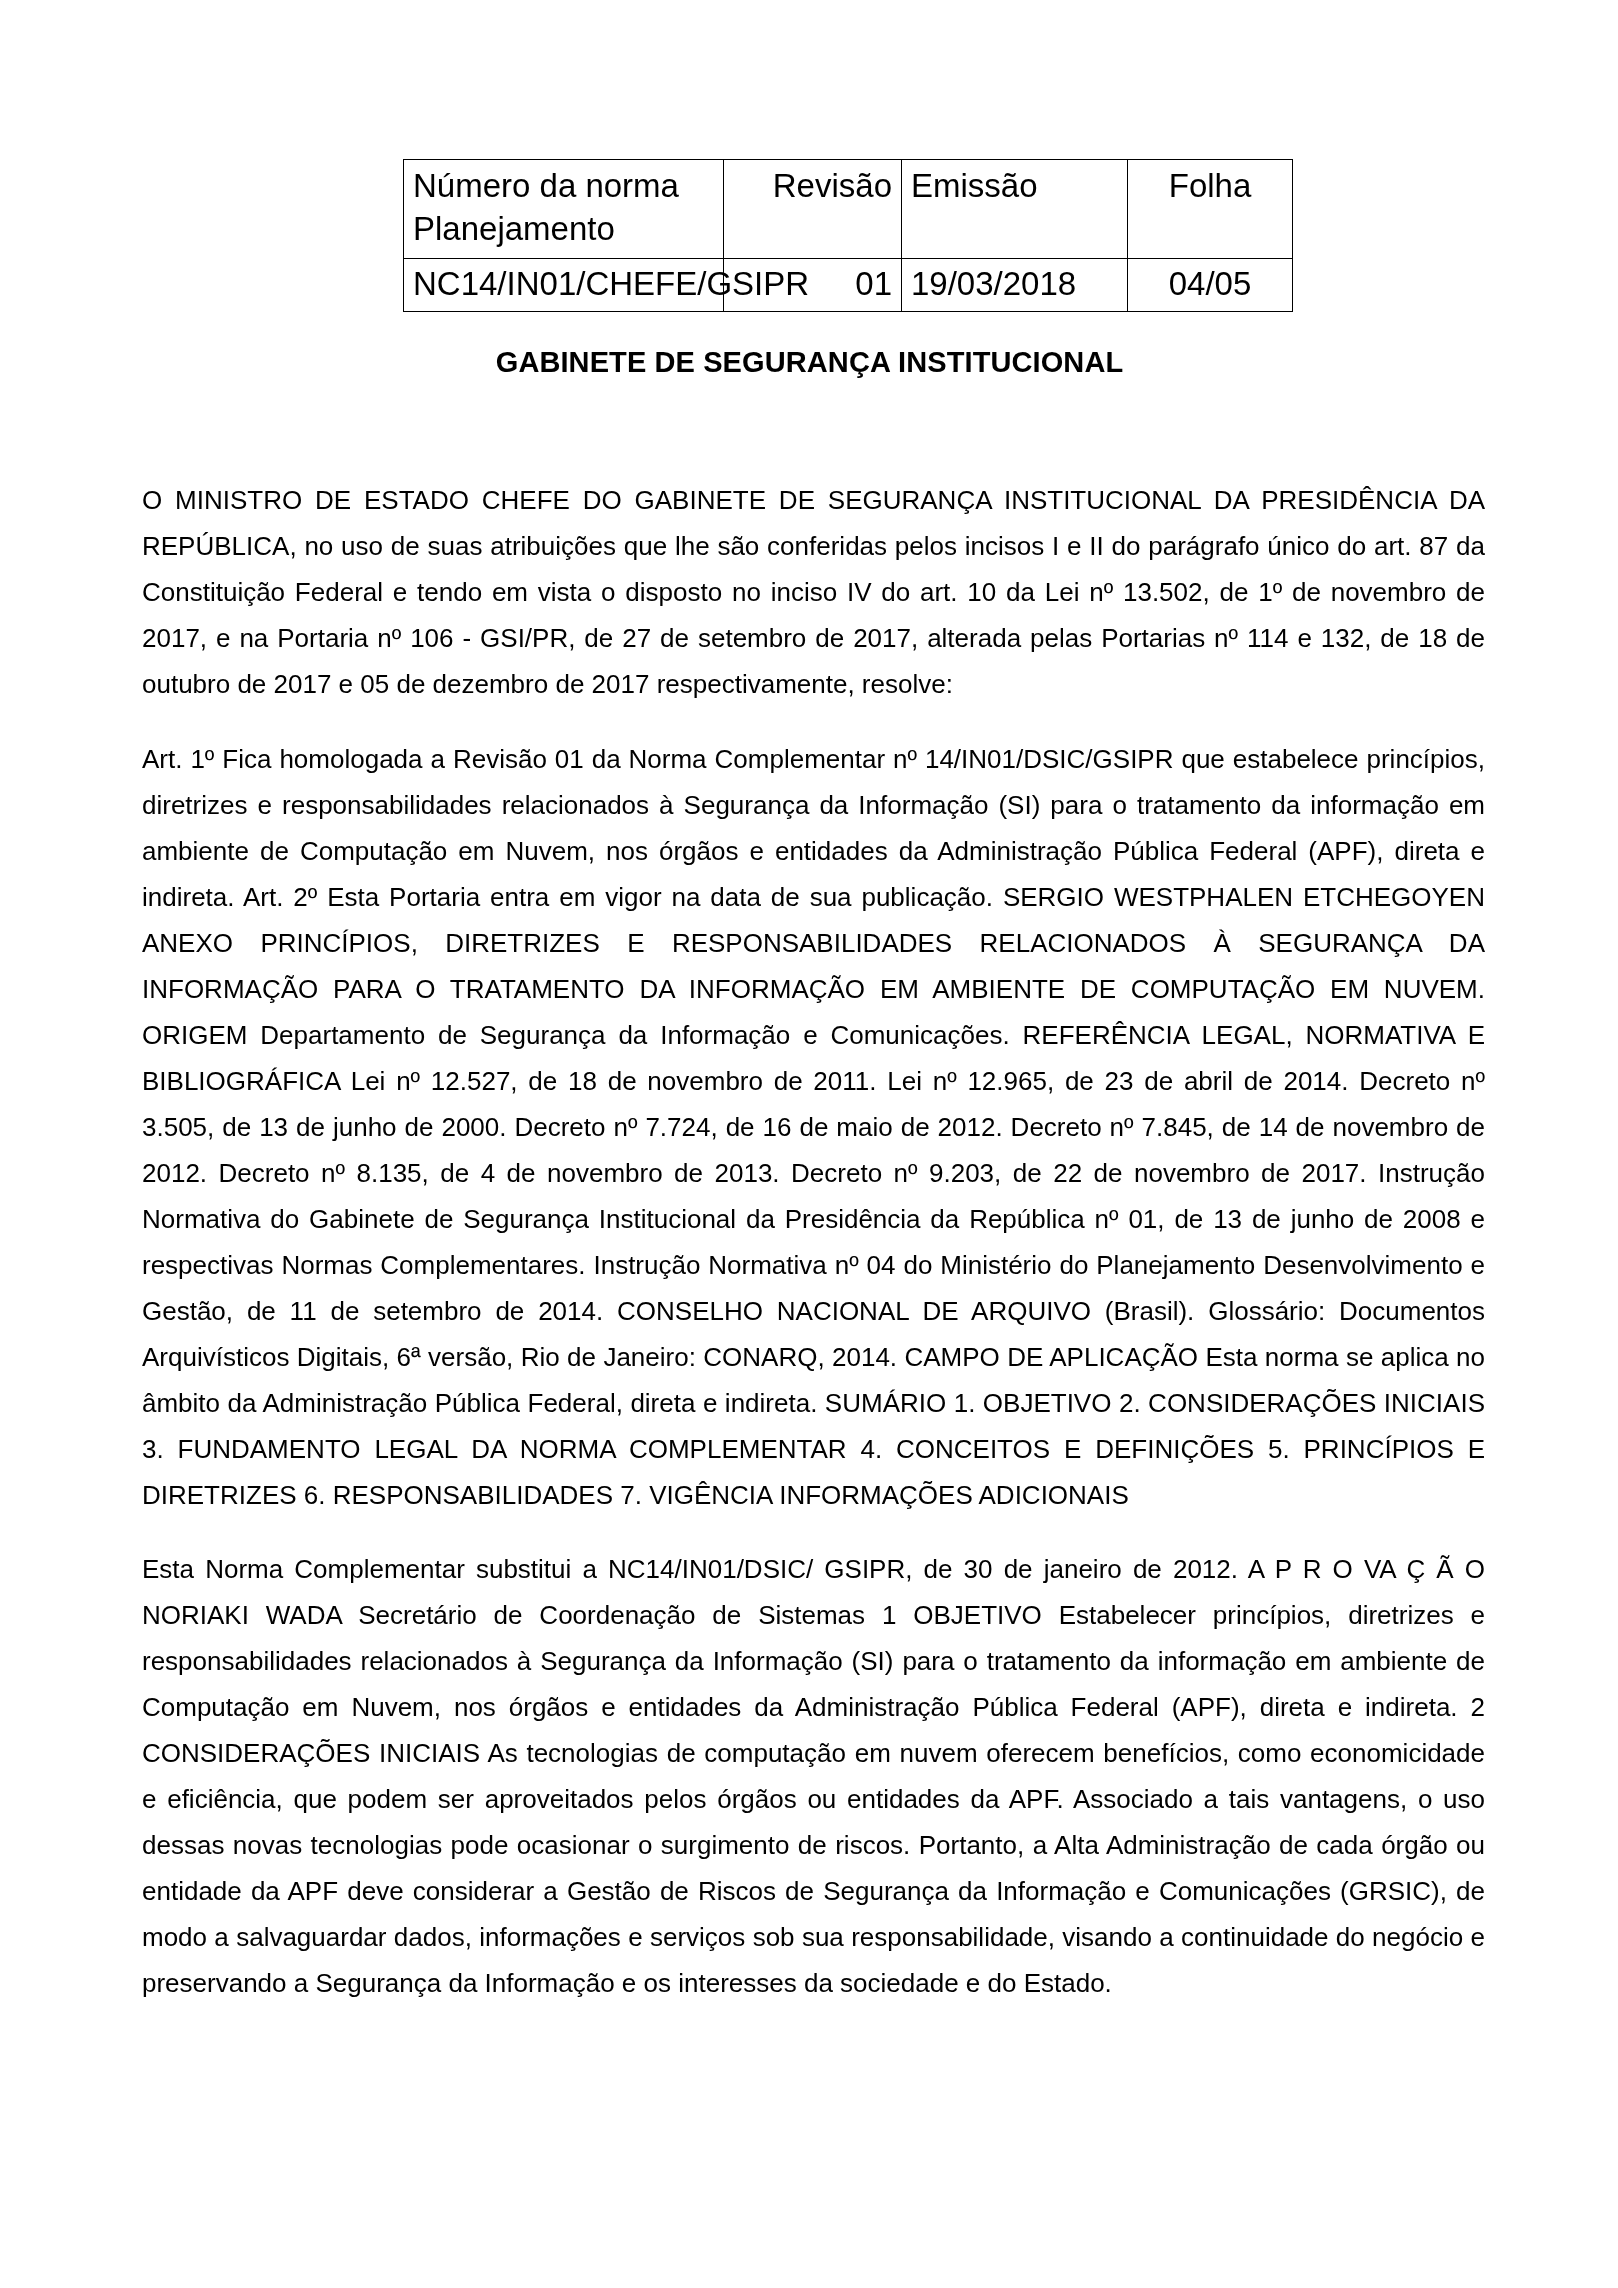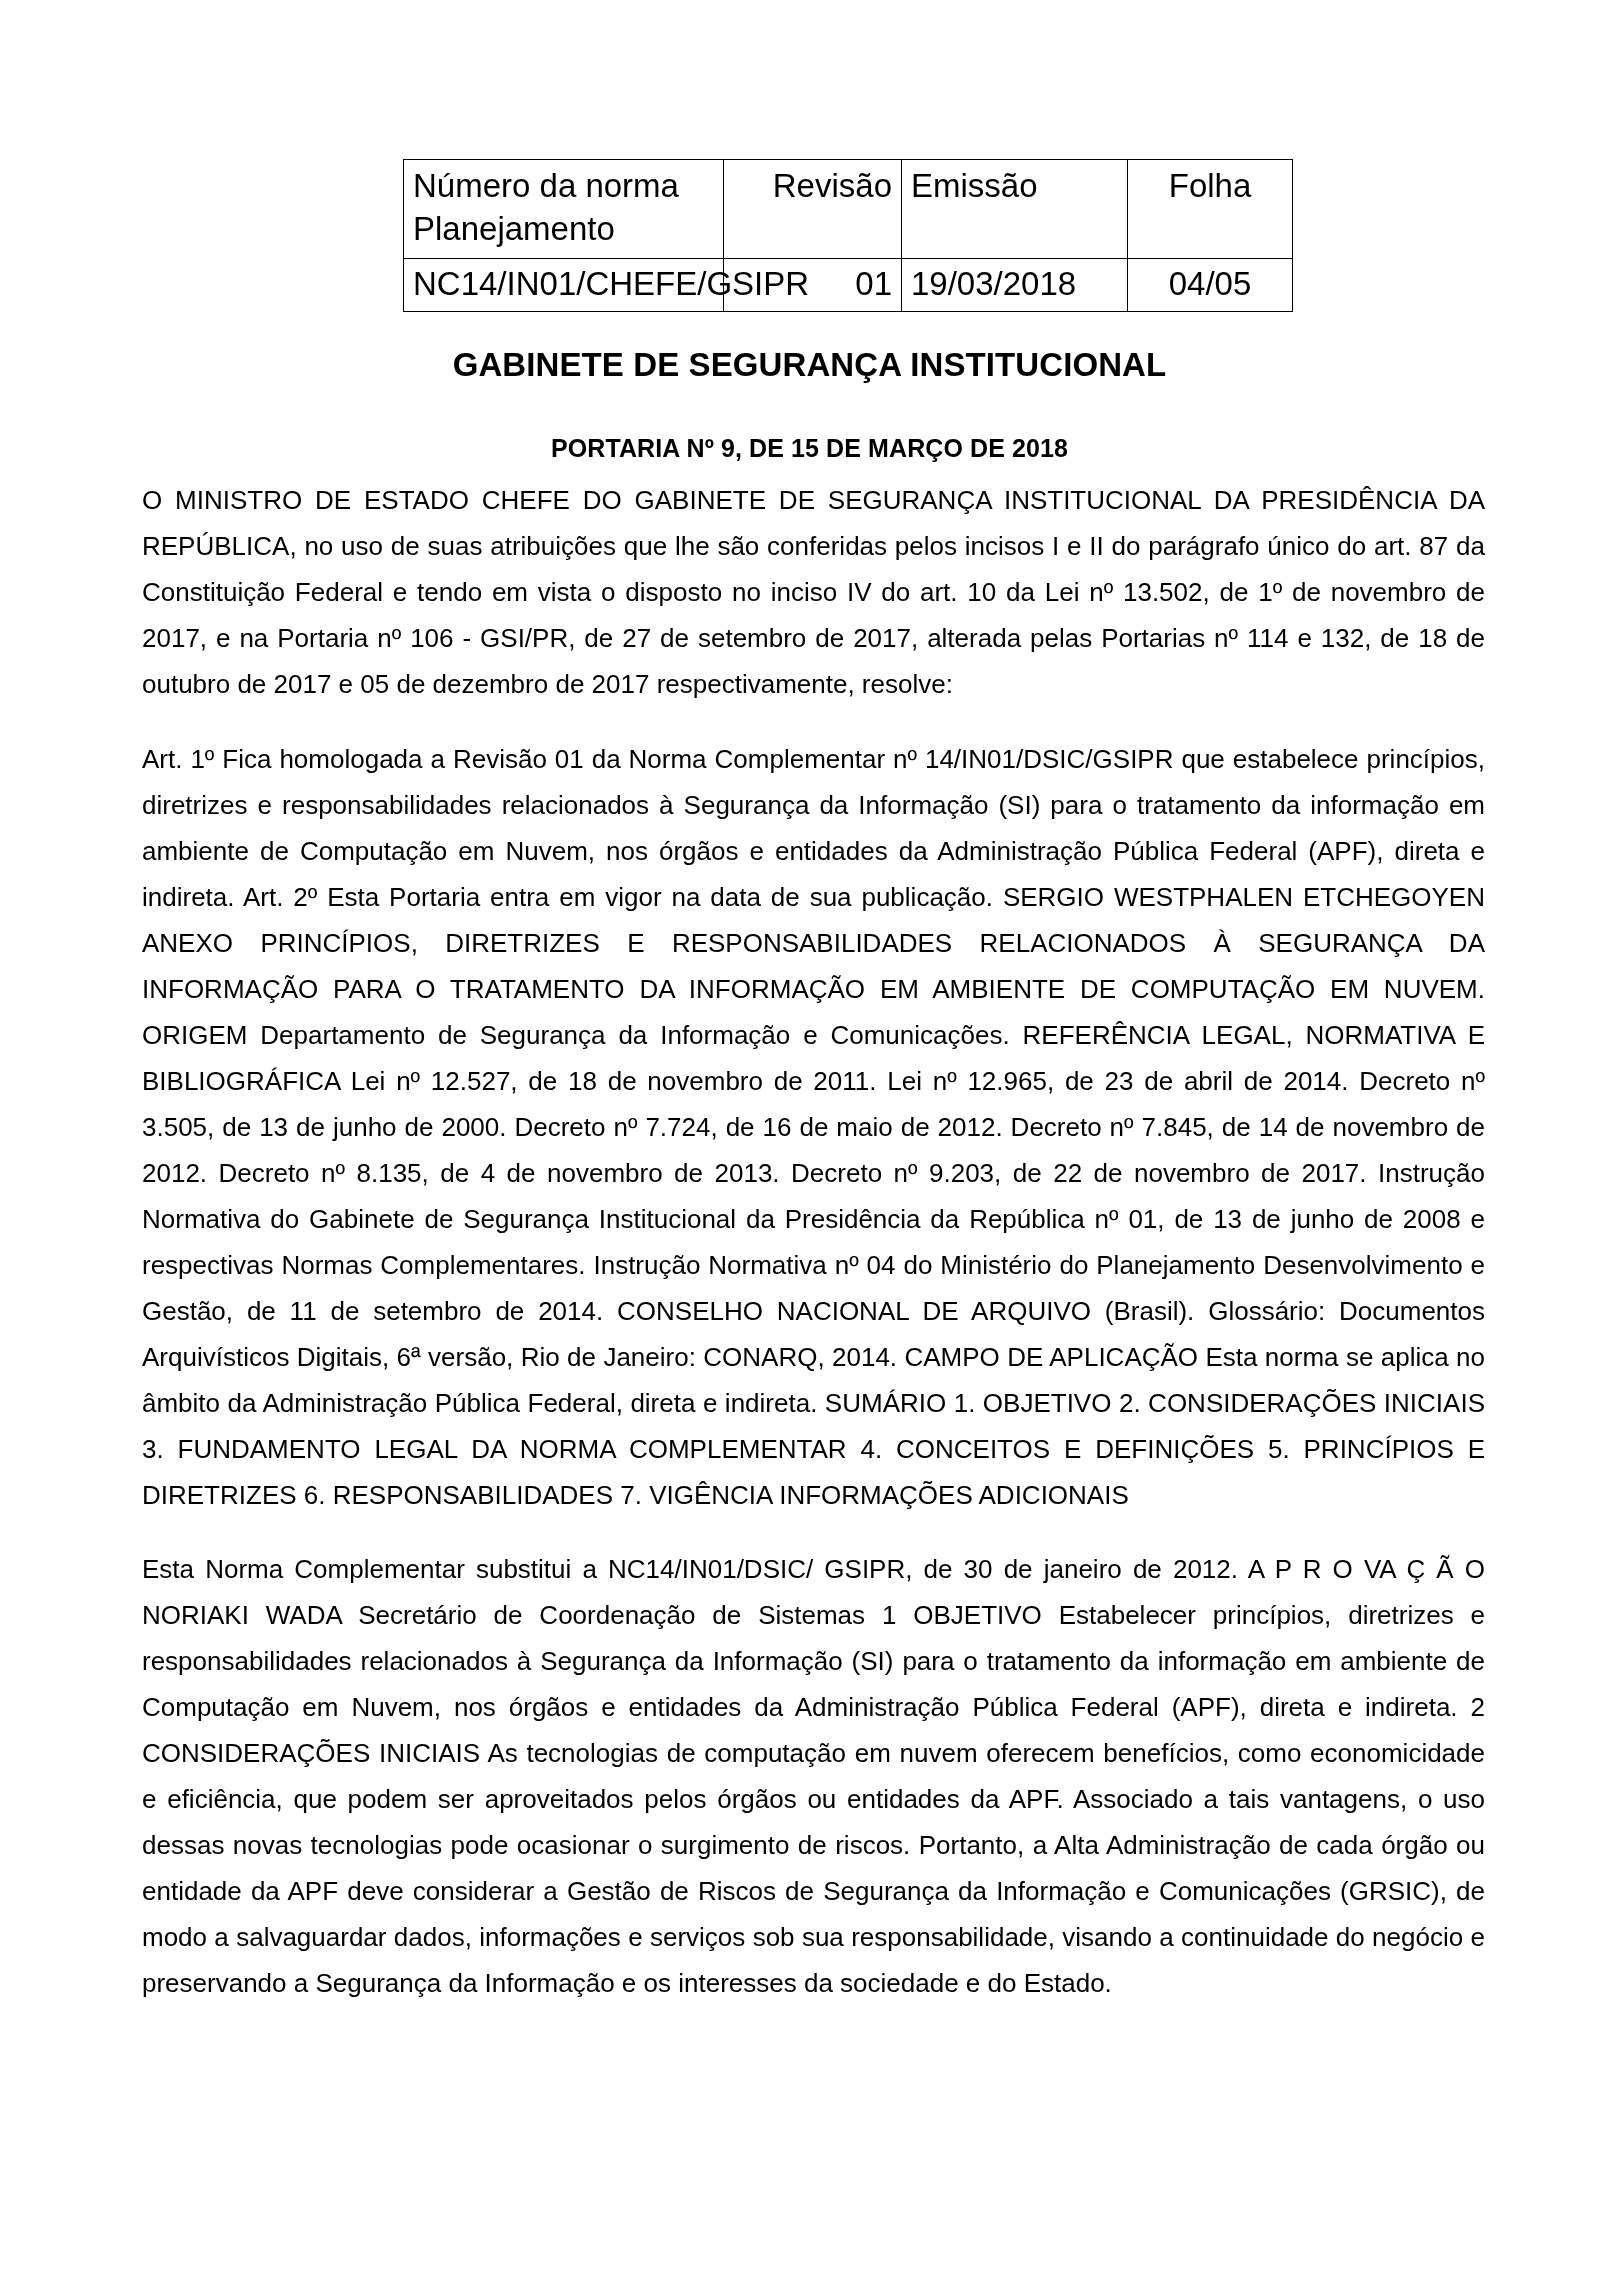--- a/index.html
+++ b/index.html
@@ -58,21 +58,21 @@
 
   
   .title-block {
     position: absolute;
     left: 134px;
     top: 346px;
     width: 1351px;
     text-align: center;
   }
   .doc-title {
-    font-size: 33px;
+    font-size: 29px;
     font-weight: bold;
     letter-spacing: 0.1px;
     margin: 0;
   }
   .doc-subtitle {
     font-size: 25px;
     font-weight: bold;
     letter-spacing: 0.1px;
     margin: 50px 0 0 0;
   }
@@ -123,21 +123,20 @@
           <td class="col-revisao">01</td>
           <td class="col-emissao">19/03/2018</td>
           <td class="col-folha">04/05</td>
         </tr>
       </tbody>
     </table>
   </div>
 
   <div class="title-block">
     <div class="doc-title">GABINETE DE SEGURANÇA INSTITUCIONAL</div>
-    <div class="doc-subtitle">PORTARIA Nº 9, DE 15 DE MARÇO DE 2018</div>
   </div>
 
   <div class="body-block">
     <p class="para">O MINISTRO DE ESTADO CHEFE DO GABINETE DE SEGURANÇA INSTITUCIONAL DA PRESIDÊNCIA DA REPÚBLICA, no uso de suas atribuições que lhe são conferidas pelos incisos I e II do parágrafo único do art. 87 da Constituição Federal e tendo em vista o disposto no inciso IV do art. 10 da Lei nº 13.502, de 1º de novembro de 2017, e na Portaria nº 106 - GSI/PR, de 27 de setembro de 2017, alterada pelas Portarias nº 114 e 132, de 18 de outubro de 2017 e 05 de dezembro de 2017 respectivamente, resolve:</p>
     <p class="para">Art. 1º Fica homologada a Revisão 01 da Norma Complementar nº 14/IN01/DSIC/GSIPR que estabelece princípios, diretrizes e responsabilidades relacionados à Segurança da Informação (SI) para o tratamento da informação em ambiente de Computação em Nuvem, nos órgãos e entidades da Administração Pública Federal (APF), direta e indireta. Art. 2º Esta Portaria entra em vigor na data de sua publicação. SERGIO WESTPHALEN ETCHEGOYEN ANEXO PRINCÍPIOS, DIRETRIZES E RESPONSABILIDADES RELACIONADOS À SEGURANÇA DA INFORMAÇÃO PARA O TRATAMENTO DA INFORMAÇÃO EM AMBIENTE DE COMPUTAÇÃO EM NUVEM. ORIGEM Departamento de Segurança da Informação e Comunicações. REFERÊNCIA LEGAL, NORMATIVA E BIBLIOGRÁFICA Lei nº 12.527, de 18 de novembro de 2011. Lei nº 12.965, de 23 de abril de 2014. Decreto nº 3.505, de 13 de junho de 2000. Decreto nº 7.724, de 16 de maio de 2012. Decreto nº 7.845, de 14 de novembro de 2012. Decreto nº 8.135, de 4 de novembro de 2013. Decreto nº 9.203, de 22 de novembro de 2017. Instrução Normativa do Gabinete de Segurança Institucional da Presidência da República nº 01, de 13 de junho de 2008 e respectivas Normas Complementares. Instrução Normativa nº 04 do Ministério do Planejamento Desenvolvimento e Gestão, de 11 de setembro de 2014. CONSELHO NACIONAL DE ARQUIVO (Brasil). Glossário: Documentos Arquivísticos Digitais, 6ª versão, Rio de Janeiro: CONARQ, 2014. CAMPO DE APLICAÇÃO Esta norma se aplica no âmbito da Administração Pública Federal, direta e indireta. SUMÁRIO 1. OBJETIVO 2. CONSIDERAÇÕES INICIAIS 3. FUNDAMENTO LEGAL DA NORMA COMPLEMENTAR 4. CONCEITOS E DEFINIÇÕES 5. PRINCÍPIOS E DIRETRIZES 6. RESPONSABILIDADES 7. VIGÊNCIA INFORMAÇÕES ADICIONAIS</p>
     <p class="para">Esta Norma Complementar substitui a  NC14/IN01/DSIC/ GSIPR, de 30 de janeiro de 2012. A P R O VA Ç Ã O NORIAKI WADA Secretário de Coordenação de Sistemas 1 OBJETIVO Estabelecer princípios, diretrizes e responsabilidades relacionados à Segurança da Informação (SI) para o tratamento da informação em ambiente de Computação em Nuvem, nos órgãos e entidades da Administração Pública Federal (APF), direta e indireta. 2 CONSIDERAÇÕES INICIAIS As tecnologias de computação em nuvem oferecem benefícios, como economicidade e eficiência, que podem ser aproveitados pelos órgãos ou entidades da APF. Associado a tais vantagens, o uso dessas novas tecnologias pode ocasionar o surgimento de riscos. Portanto, a Alta Administração de cada órgão ou entidade da APF deve considerar a Gestão de Riscos de Segurança da Informação e Comunicações (GRSIC), de modo a salvaguardar dados, informações e serviços sob sua responsabilidade, visando a continuidade do negócio e preservando a Segurança da Informação e os interesses da sociedade e do Estado.</p>
   </div>
 
 </div>
 

